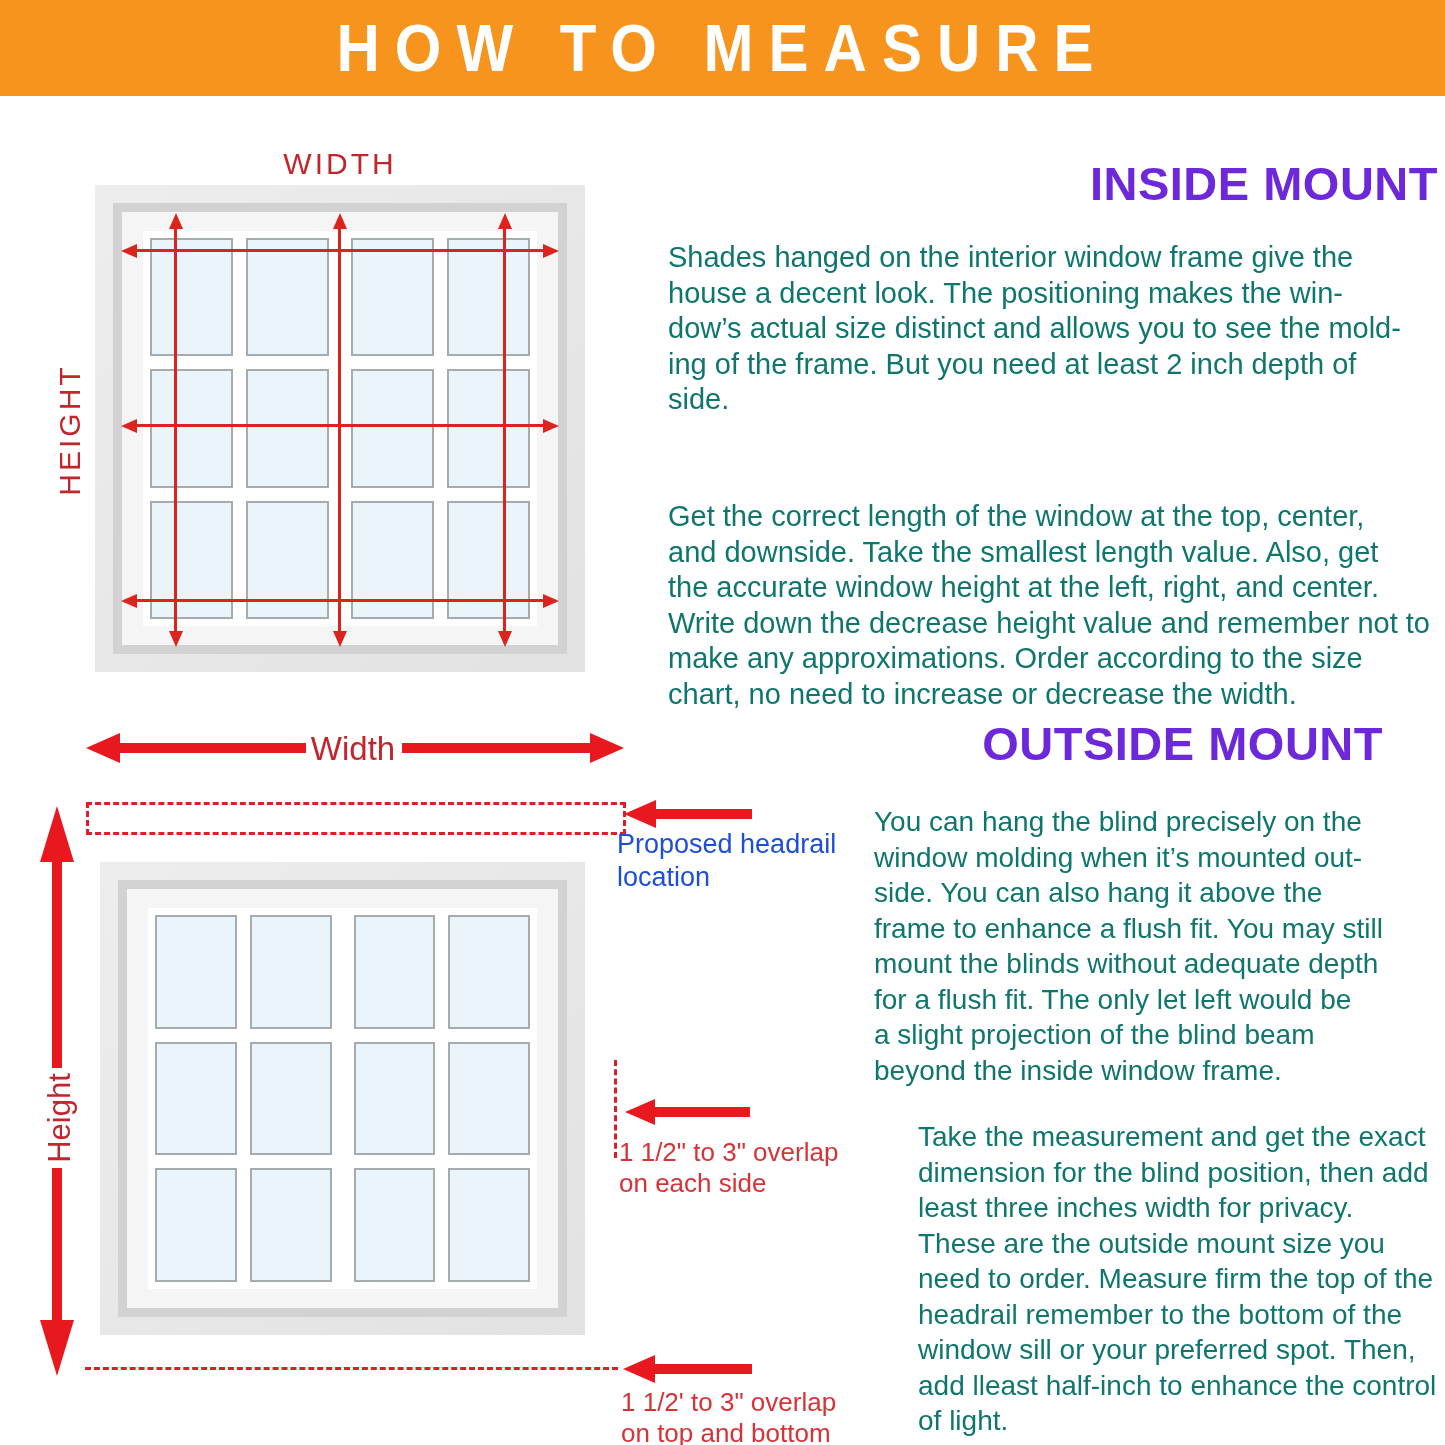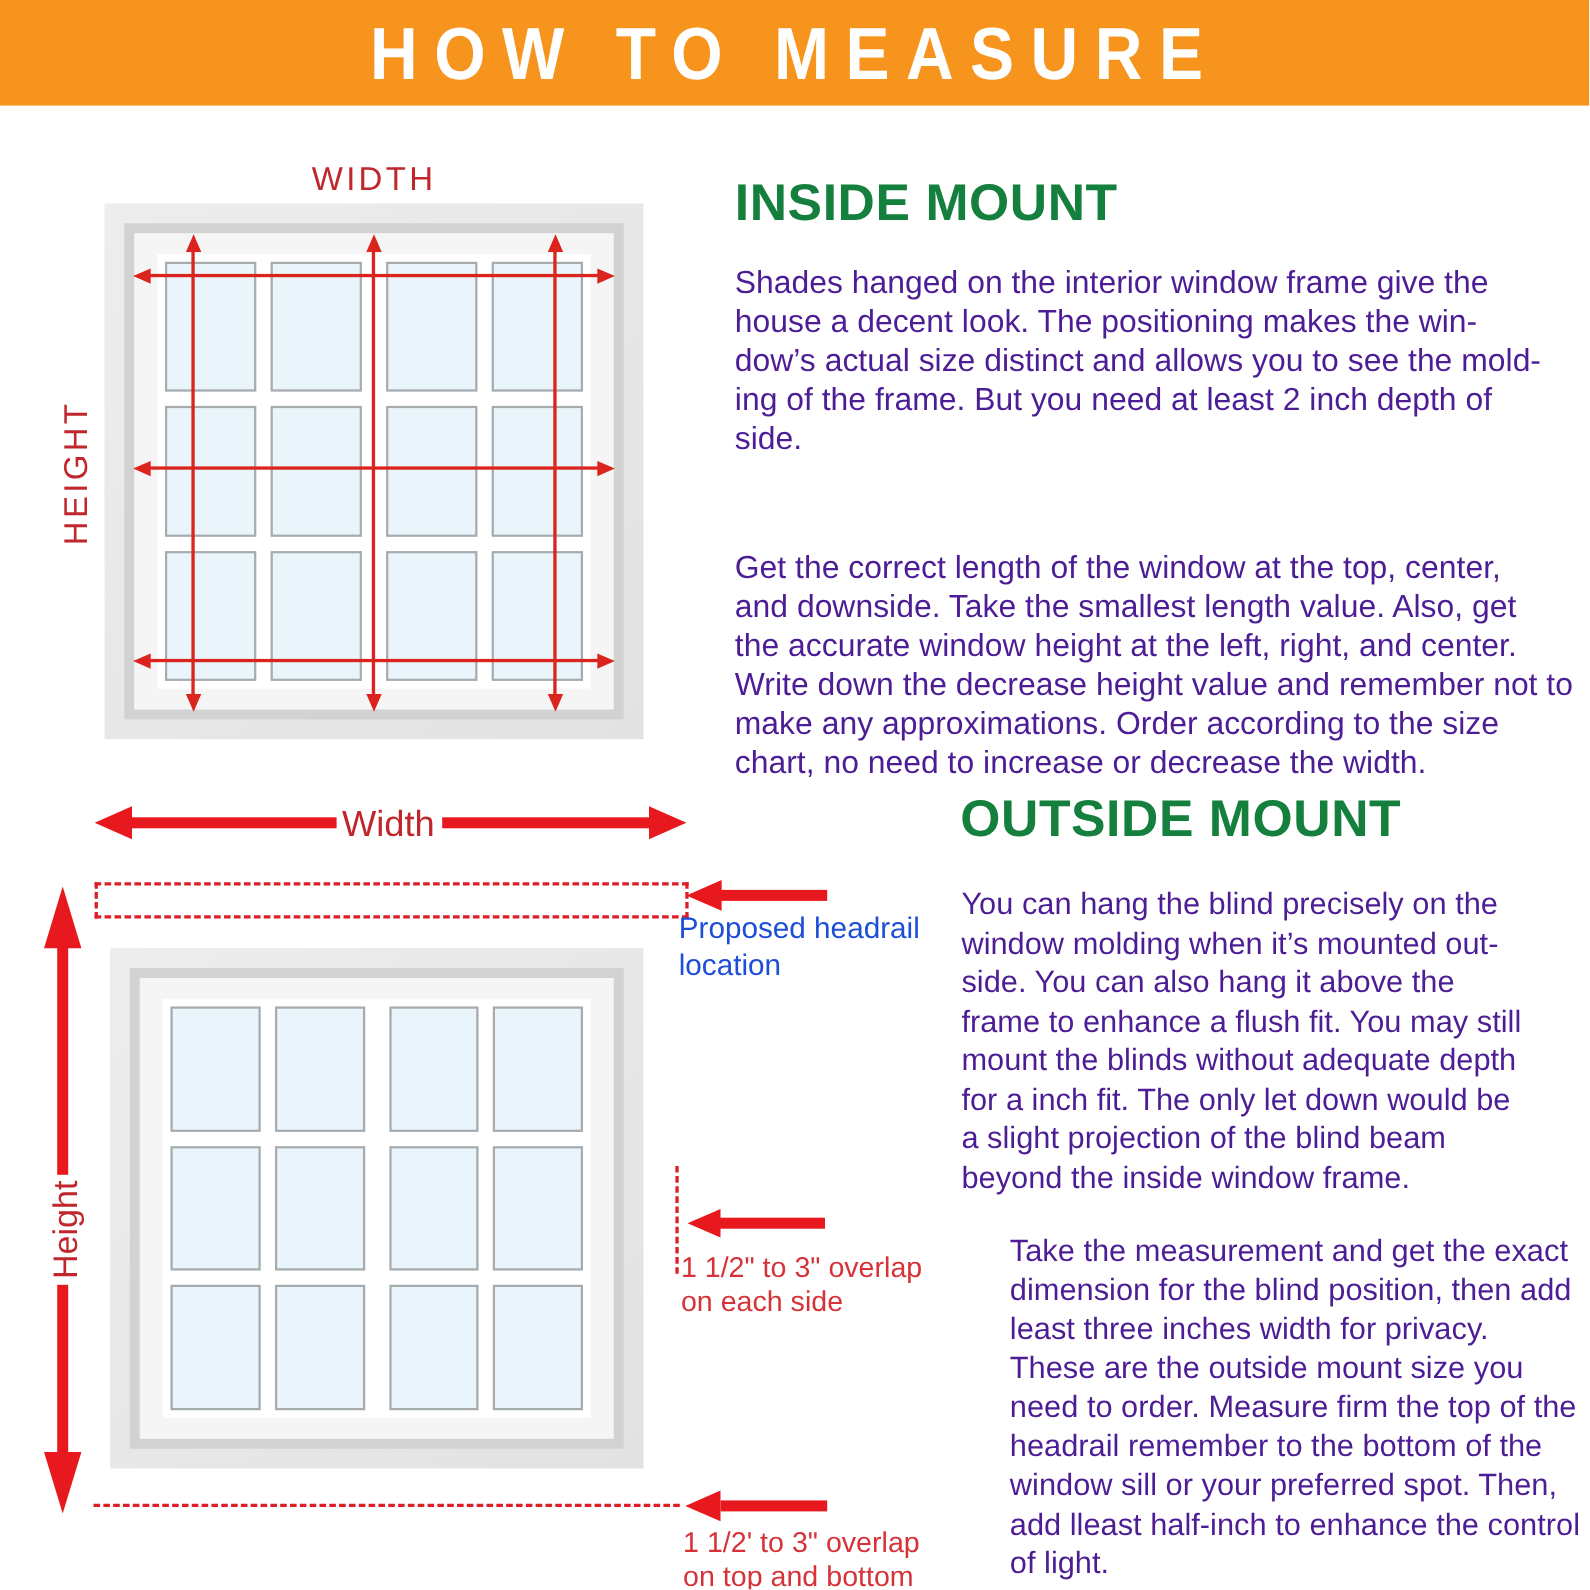--- a/index.html
+++ b/index.html
@@ -19,28 +19,28 @@
     background:#F7941E;
     display:flex; align-items:center; justify-content:center;
   }
   .banner-title {
     color:#ffffff; font-weight:bold; font-size:60px; letter-spacing:15px;
     transform: scaleY(1.12); display:inline-block; white-space:nowrap;
   }
 
   
   .mount-heading {
-    position:absolute; text-align:left; font-weight:bold;
-    color:#15803d; font-size:47px; letter-spacing:0.5px; white-space:nowrap;
+    position:absolute; text-align:right; font-weight:bold;
+    color:#6d28d9; font-size:47px; letter-spacing:0.5px; white-space:nowrap;
   }
   #inside-heading  { left:668px; top:156px; width:770px; }
   #outside-heading { left:873px; top:716px; width:510px; }
 
   
-  .para { position:absolute; color:#4c1d95; }
+  .para { position:absolute; color:#0f766e; }
   .para .tl { white-space:nowrap; }
   #inside-para1  { left:668px; top:240px; font-size:29px; line-height:35.5px; }
   #inside-para2  { left:668px; top:457px; font-size:29px; line-height:35.5px;margin-top:42px; }
   #outside-para1 { left:874px; top:804px; font-size:28px; line-height:35.5px; }
   #outside-para2 { left:874px; top:1119px; font-size:28px; line-height:35.5px;margin-left:44px; }
 
   
   .window { position:absolute; }
   .win-band  { width:100%; height:100%; background:linear-gradient(135deg,#ededed,#e2e2e2); padding:18px; }
   .win-bevel { width:100%; height:100%; background:#d2d2d2; padding:9px; }
@@ -218,21 +218,21 @@
     <div class="tl">on top and bottom</div>
   </div>
 
   <div class="mount-heading" id="outside-heading">OUTSIDE MOUNT</div>
   <div class="para" id="outside-para1">
     <div class="tl">You can hang the blind precisely on the</div>
     <div class="tl">window molding when it’s mounted out-</div>
     <div class="tl">side. You can also hang it above the</div>
     <div class="tl">frame to enhance a flush fit. You may still</div>
     <div class="tl">mount the blinds without adequate depth</div>
-    <div class="tl">for a inch fit. The only let down would be</div>
+    <div class="tl">for a flush fit. The only let left would be</div>
     <div class="tl">a slight projection of the blind beam</div>
     <div class="tl">beyond the inside window frame.</div>
   </div>
   <div class="para" id="outside-para2">
     <div class="tl">Take the measurement and get the exact</div>
     <div class="tl">dimension for the blind position, then add</div>
     <div class="tl">least three inches width for privacy.</div>
     <div class="tl">These are the outside mount size you</div>
     <div class="tl">need to order. Measure firm the top of the</div>
     <div class="tl">headrail remember to the bottom of the</div>

